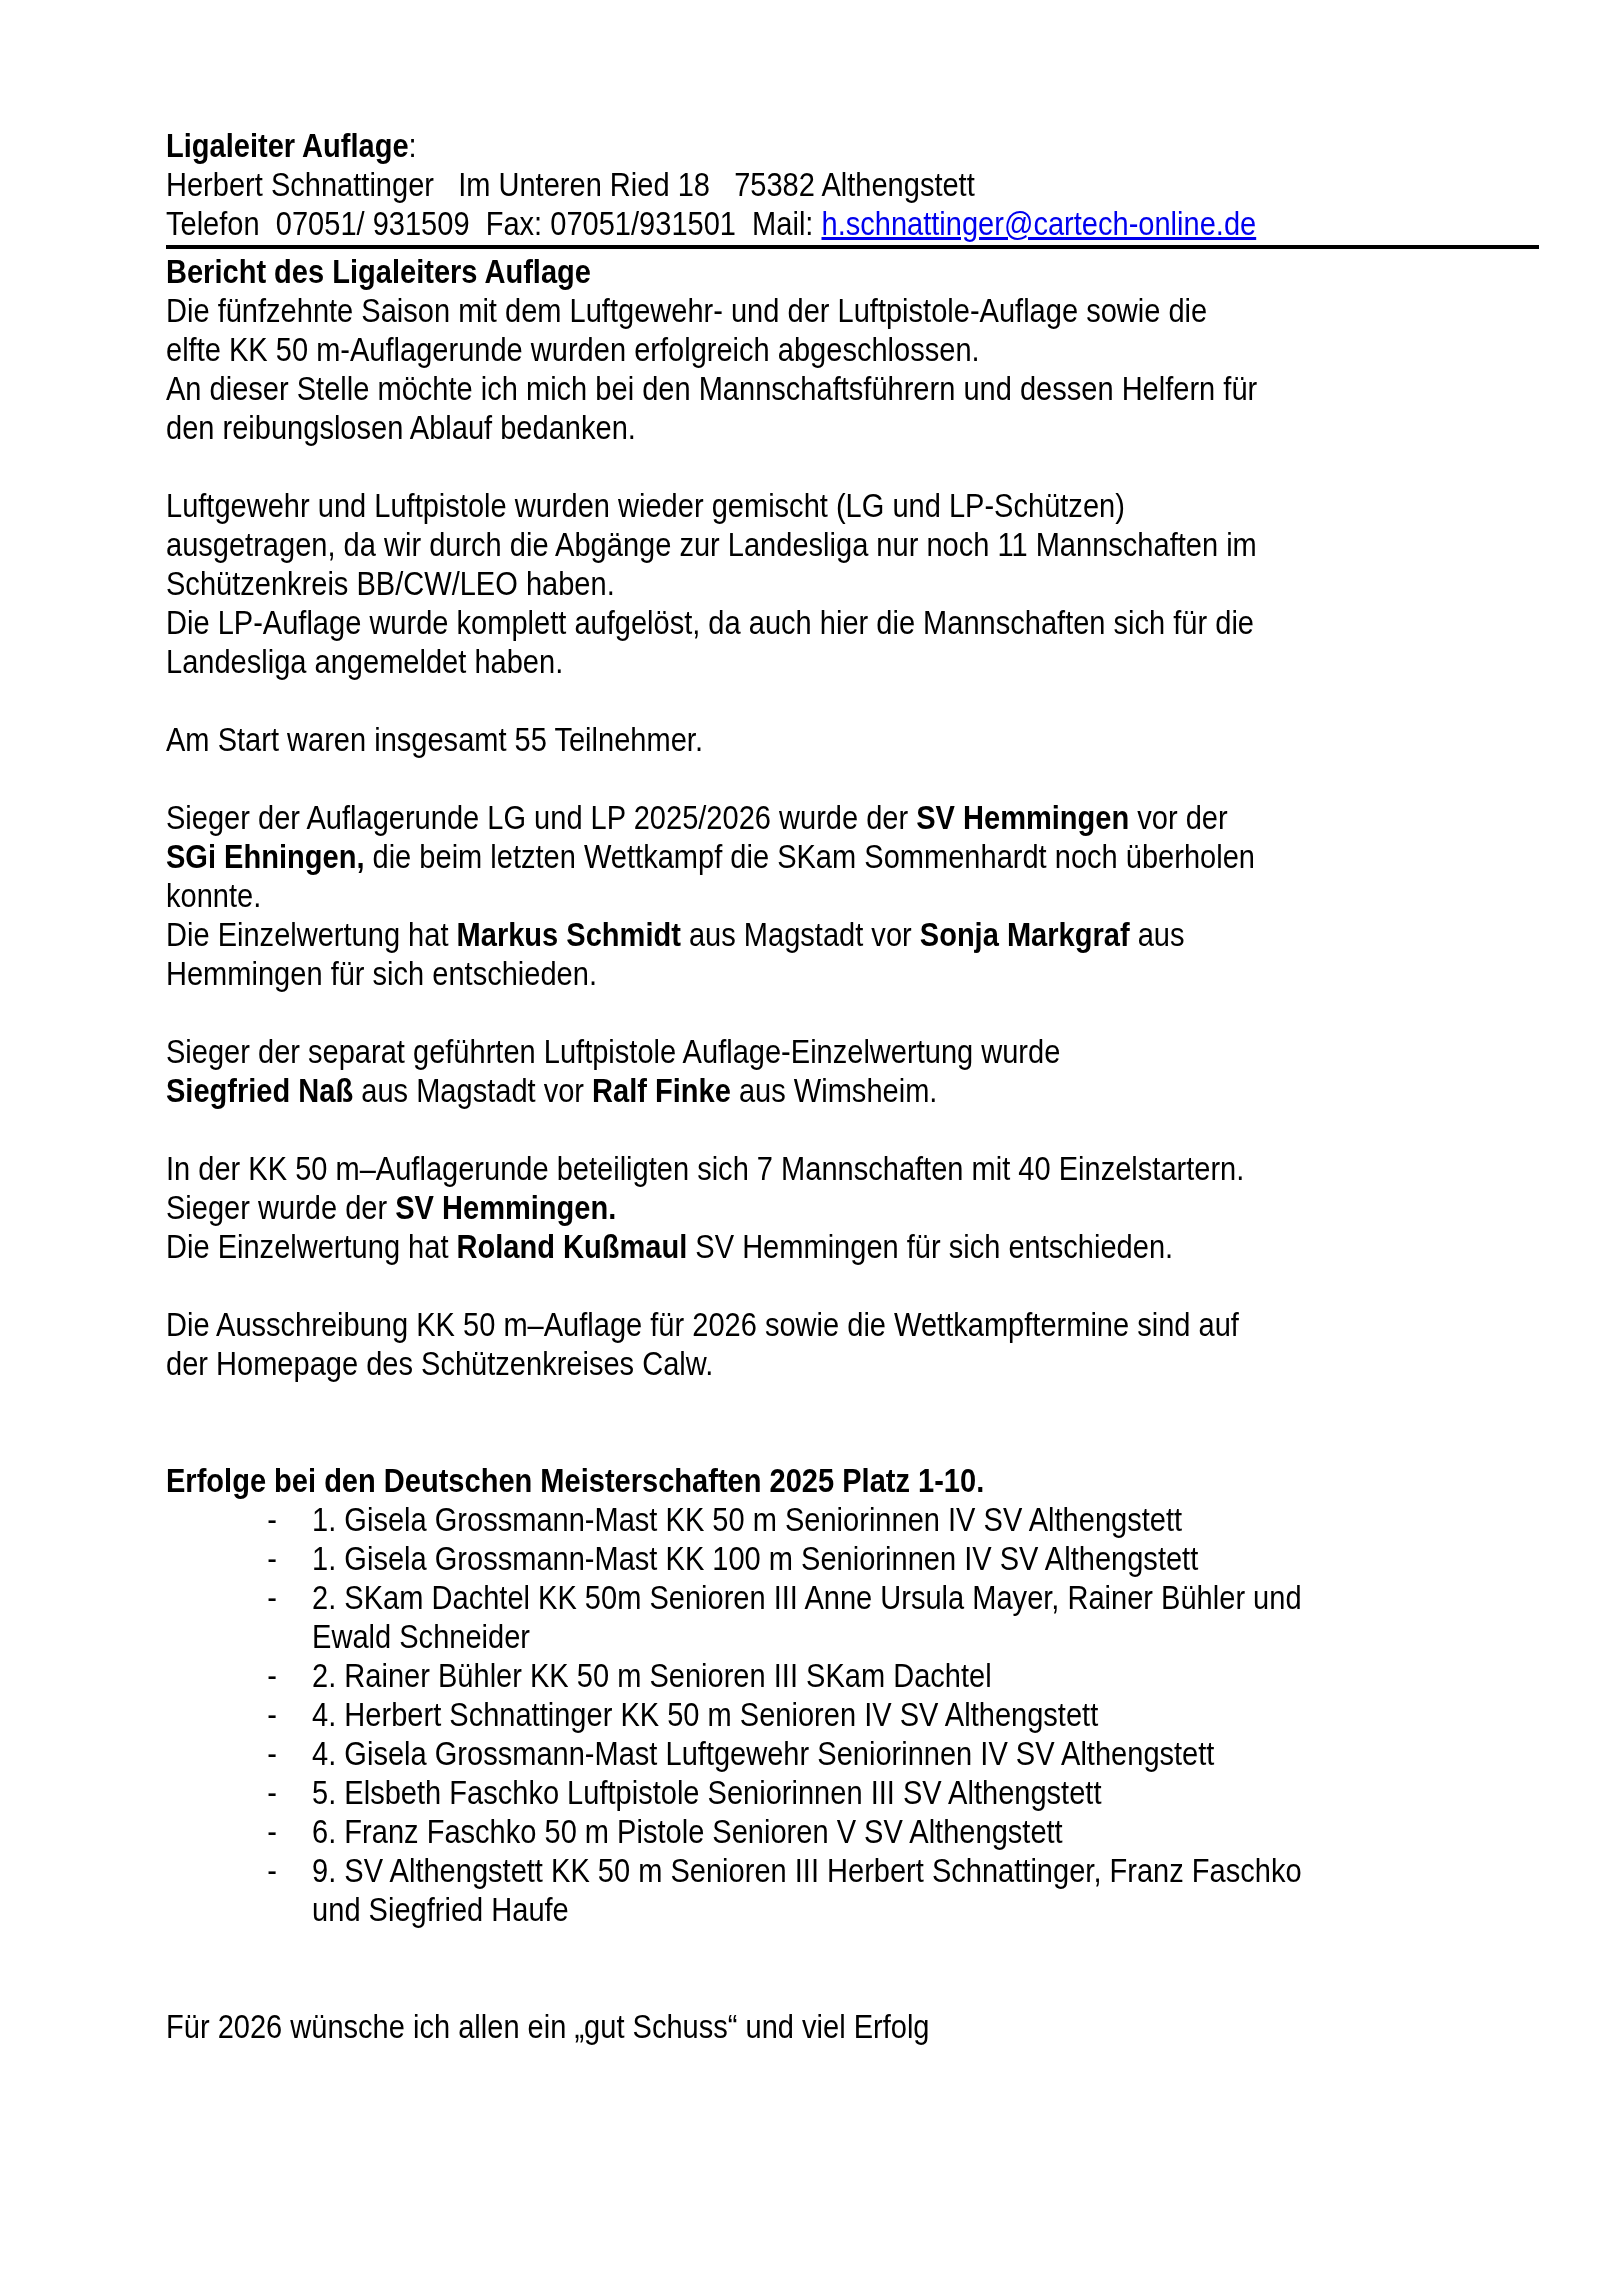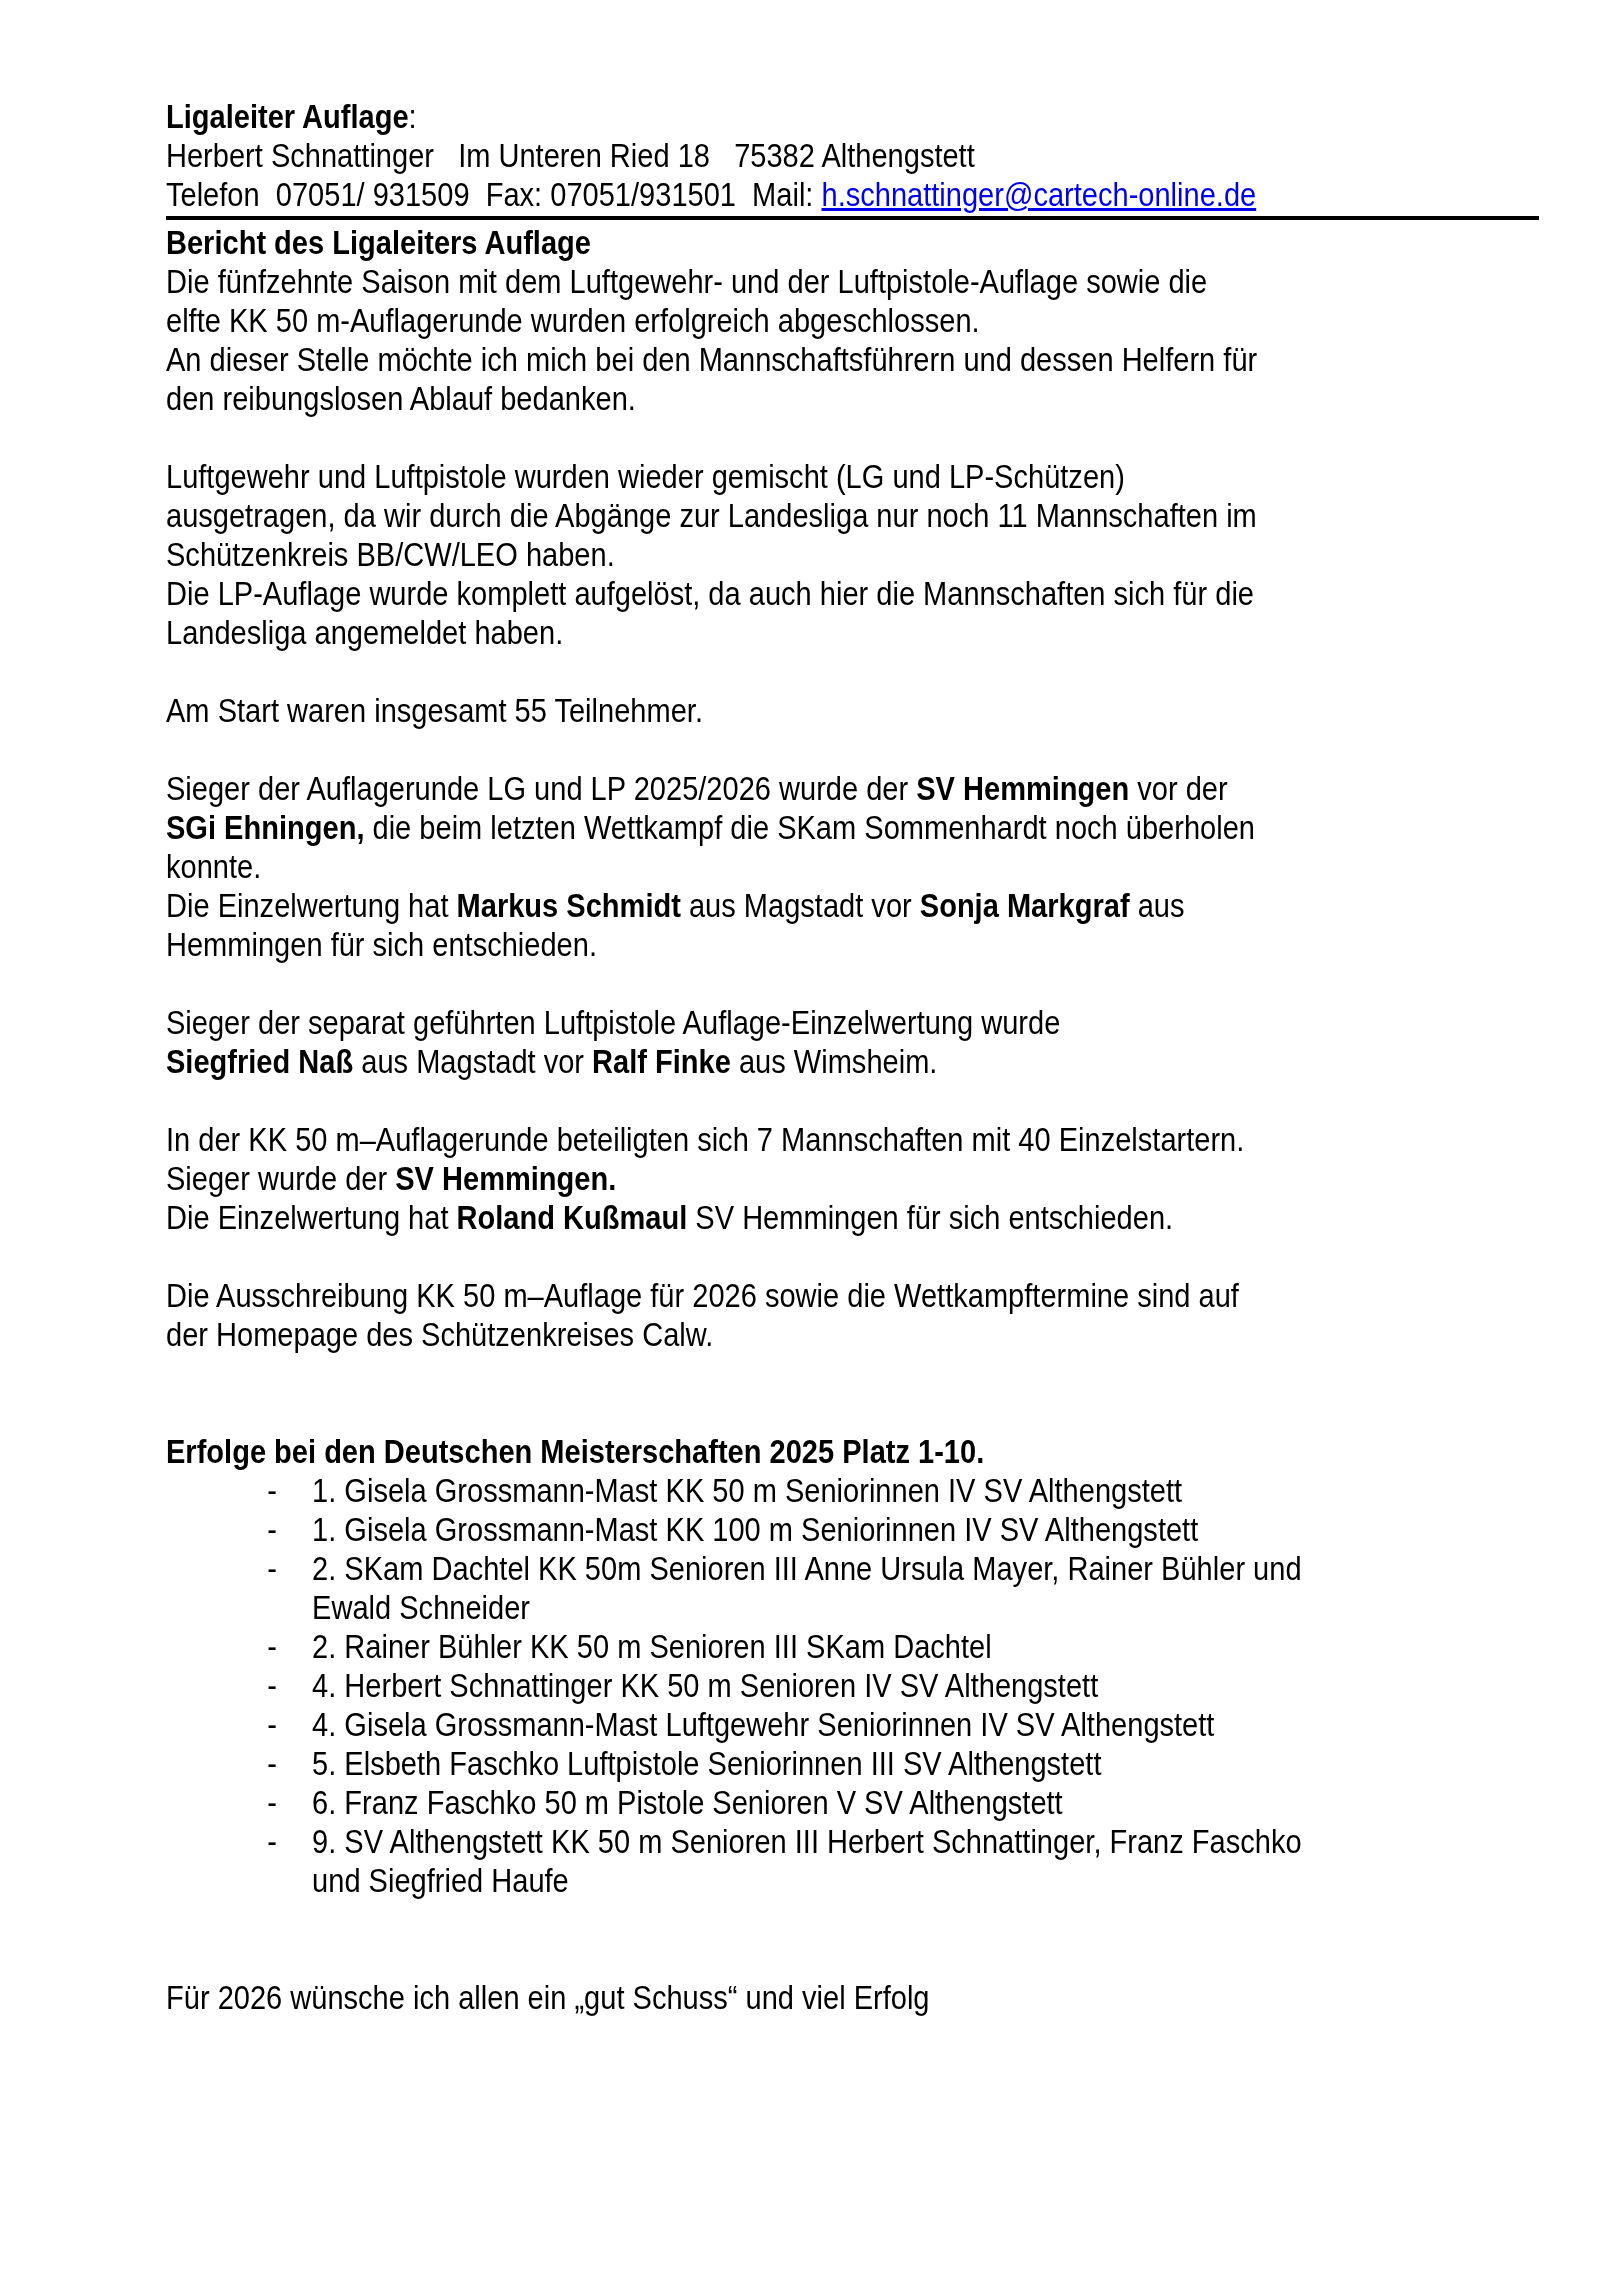--- a/index.html
+++ b/index.html
@@ -9,20 +9,21 @@
     background: #ffffff;
     color: #000000;
     font-family: "Liberation Sans", sans-serif;
     overflow: hidden;
   }
   .page {
     box-sizing: border-box;
     width: 1621px;
     height: 1635px;
     padding: 97px 82px 0 166px;
+    margin-top: 29px;
   }
   .ln {
     font-size: 33px;
     line-height: 39px;
     height: 39px;
     white-space: pre;
     transform: scaleX(0.88);
     transform-origin: 0 50%;
   }
   .b { font-weight: bold; }

